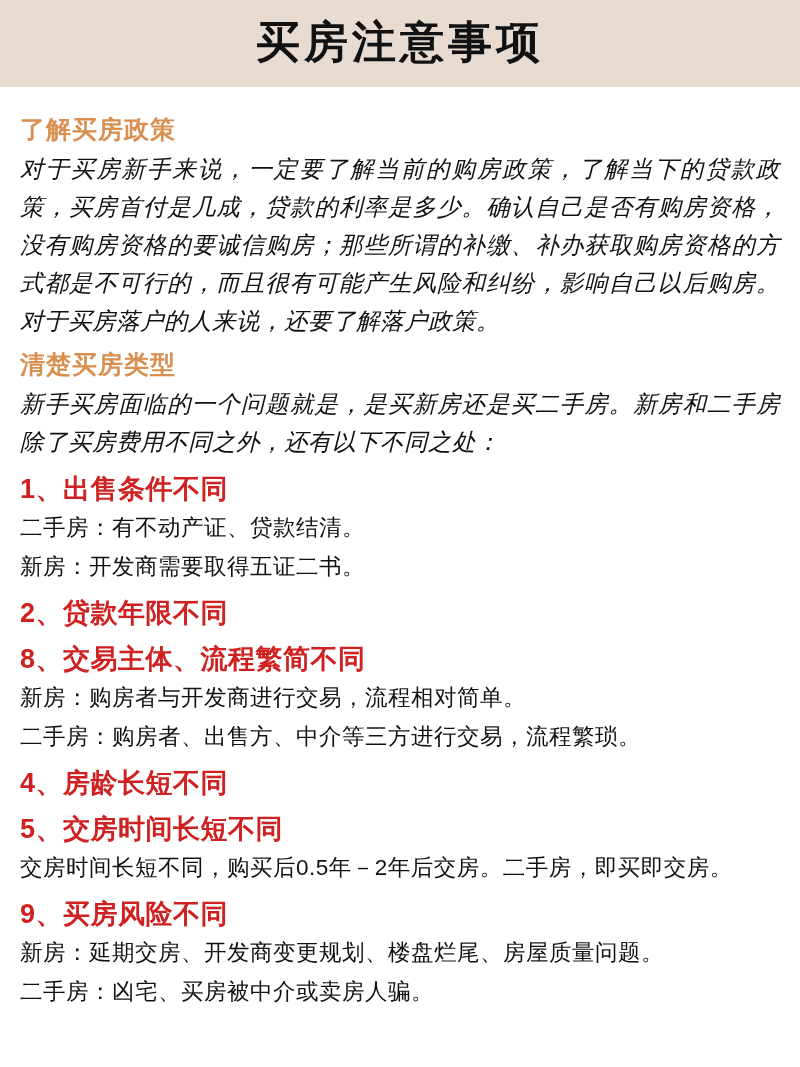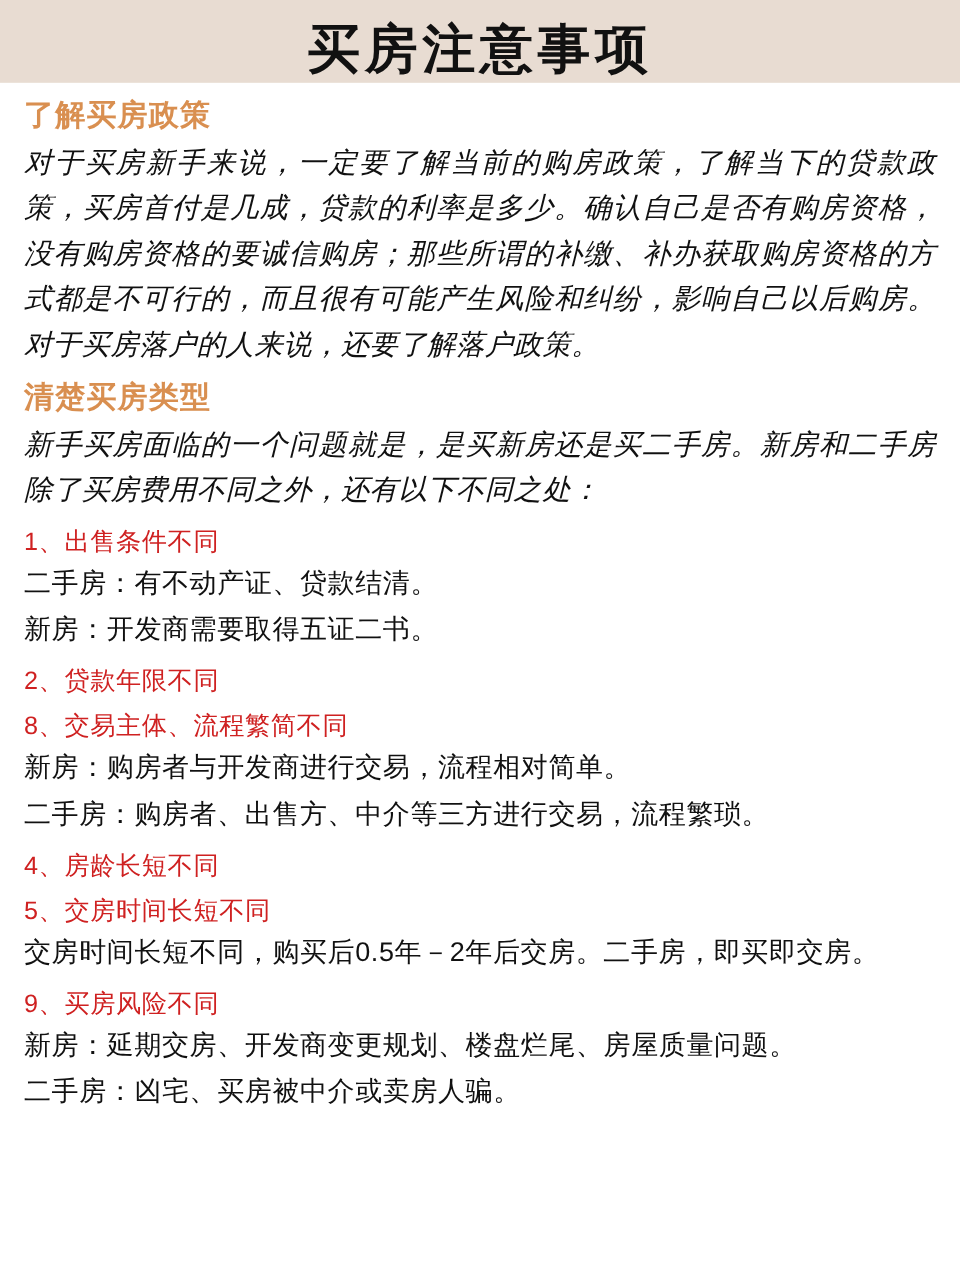--- a/index.html
+++ b/index.html
@@ -15,54 +15,54 @@
     overflow: hidden;
   }
   .page {
     position: relative;
     width: 800px;
     height: 1067px;
     box-sizing: border-box;
   }
   .title-band {
     background: #e8dcd2;
-    padding: 14px 0 0 0;
+    padding: 14px 0 18px 0;
     text-align: center;
   }
   .title-band .title {
     font-size: 44px;
     font-weight: bold;
     letter-spacing: 4px;
     color: #111111;
     line-height: 1.25;
     display: inline-block;
   }
   .content {
-    padding: 2px 20px 0 20px;
+    padding: 18px 20px 0 20px;
     box-sizing: border-box;
   }
   .section-head {
     font-size: 25px;
     font-weight: bold;
     color: #d98f50;
     margin: 8px 0 4px 0;
     letter-spacing: 1px;
   }
   .para {
     font-size: 23.5px;
     line-height: 1.62;
     color: #111111;
     letter-spacing: 0.5px;
     margin: 2px 0 6px 0;
     text-align: justify;
     font-style: italic;
   }
   .item-head {
-    font-size: 21px;
-    font-weight: normal;
+    font-size: 27px;
+    font-weight: bold;
     color: #cf2121;
     margin: 10px 0 3px 0;
     letter-spacing: 0.5px;
   }
   .item-body {
     font-size: 22.5px;
     line-height: 1.6;
     color: #111111;
     letter-spacing: 0.5px;
     margin: 3px 0 3px 0;

